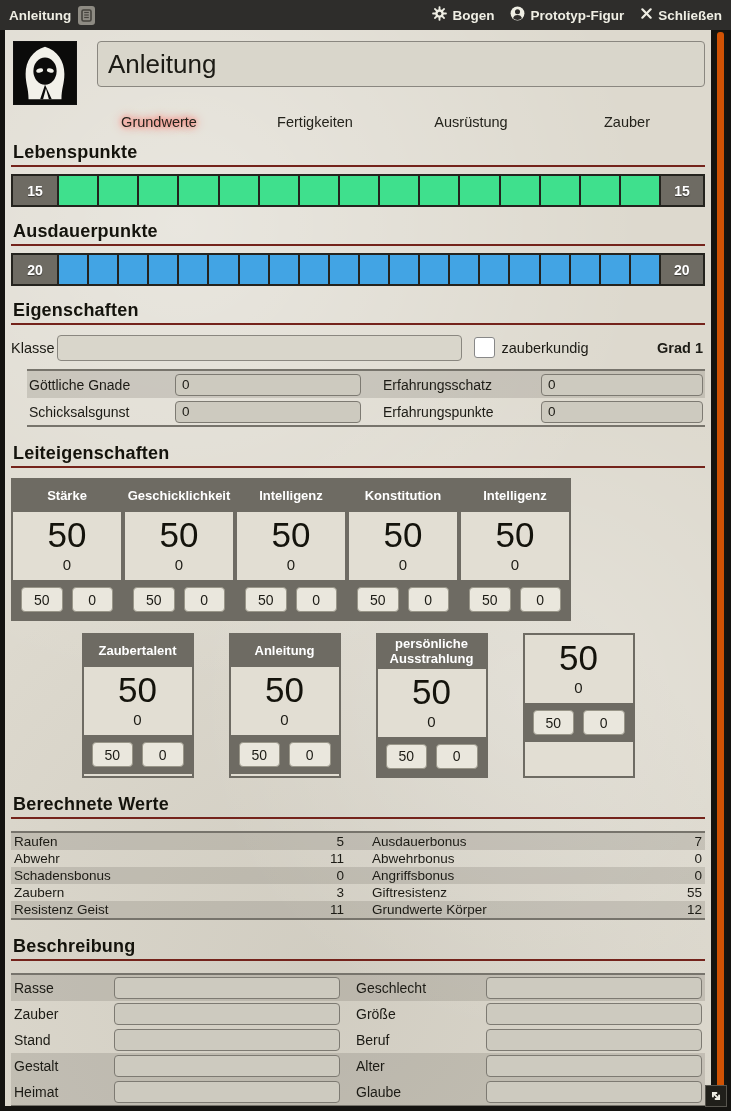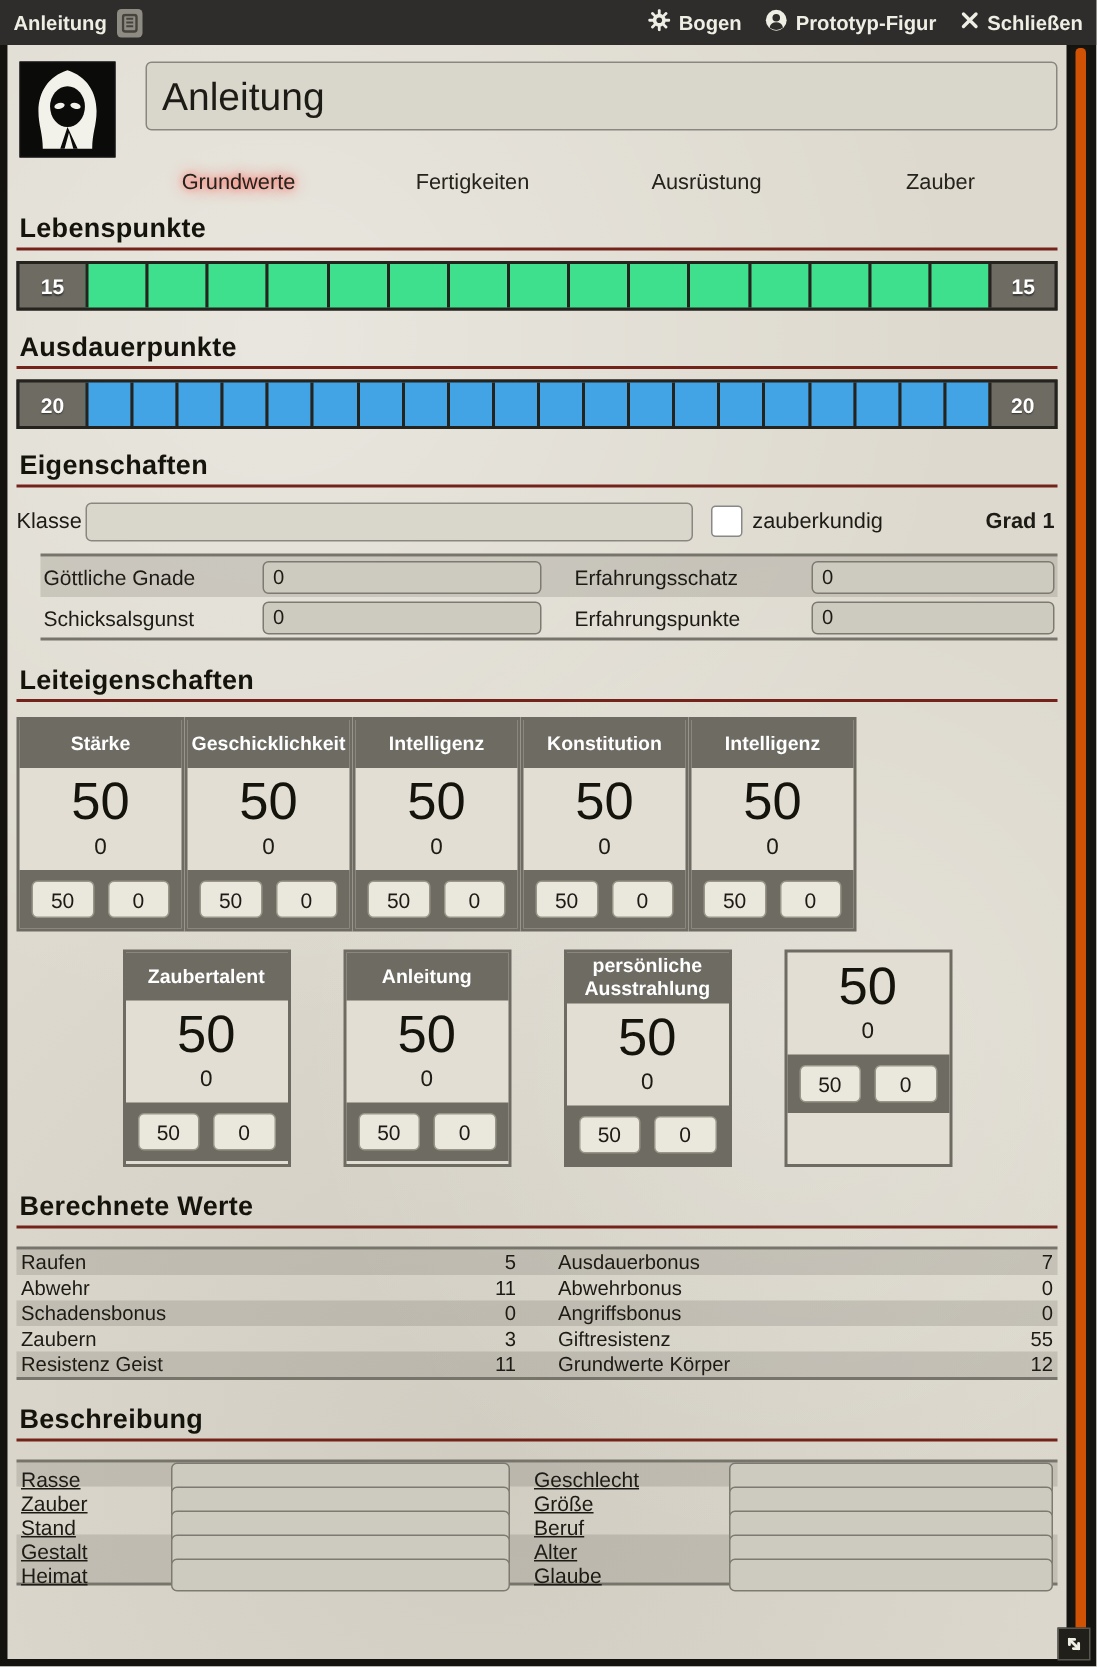--- a/index.html
+++ b/index.html
@@ -97,21 +97,21 @@
 
   
   .calc-table { margin-top:12px; border-top:2px solid #77746c; border-bottom:2px solid #77746c; }
   .calc-row { display:grid; grid-template-columns:1fr 46px 28px 1fr 46px;
     align-items:center; height:17px; font-size:13.5px; padding:0 3px; }
   .calc-val { text-align:right; }
 
   
   .desc-table { margin-top:12px; border-top:2px solid #77746c; border-bottom:2px solid #77746c; }
   .desc-row { display:grid; grid-template-columns:100px 226px 16px 130px 1fr;
-    align-items:center; height:16px; font-size:14px; padding:0 3px;text-decoration:underline; }
+    align-items:center; height:26px; font-size:14px; padding:0 3px; }
 </style>
 </head>
 <body>
 
 <div class="window">
 
   <div class="titlebar">
     <div class="t-left">
       <span>Anleitung</span>
       <span class="badge-book">

